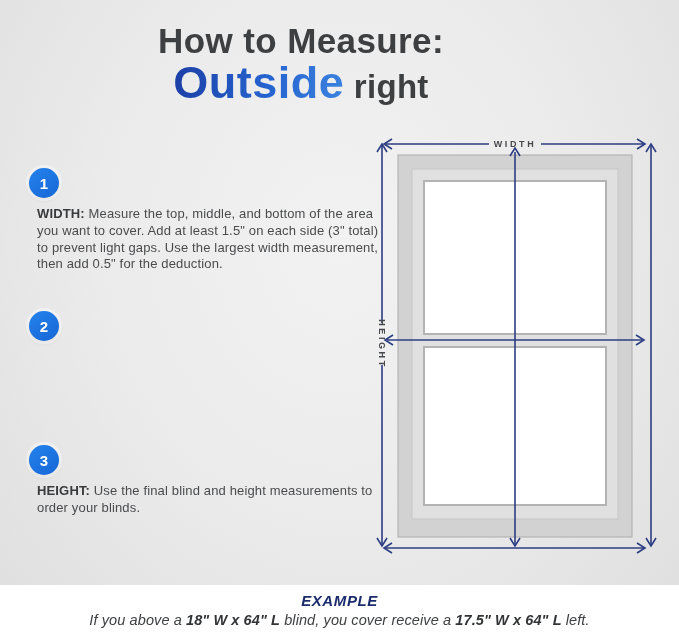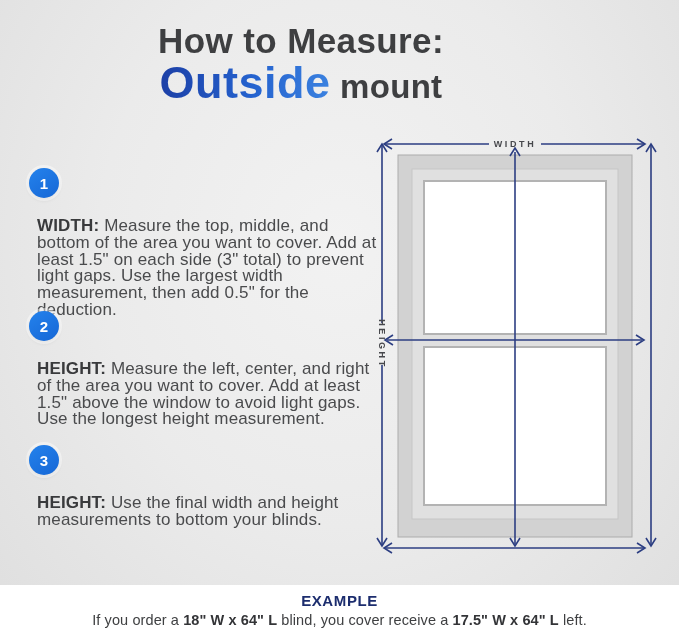--- a/index.html
+++ b/index.html
@@ -29,62 +29,60 @@
   .step-2 { top:311px; }
   .step-3 { top:445px; }
   .badge {
     width:30px; height:30px; border-radius:50%;
     background: linear-gradient(145deg, #2482ec 0%, #1667d6 100%);
     color:#ffffff; font-weight:700; font-size:15px;
     display:flex; align-items:center; justify-content:center;
     box-shadow: 0 0 0 3px rgba(255,255,255,0.45), 0 2px 4px rgba(0,0,0,0.12);
     margin-left:1px;
   }
-  .step p { margin:20px 0 0 9px; font-size:17px; line-height:16.8px; color:#4a4b4d; letter-spacing:0.15px; }
+  .step p { margin:8px 0 0 9px; font-size:13px; line-height:16.8px; color:#4a4b4d; letter-spacing:0.15px; }
   .step p b { color:#393a3c; font-weight:700; }
 
   
   .diagram { position:absolute; left:367px; top:125px; width:304px; height:475px; }
   .diagram svg { display:block; }
   .meas-label { font-family:"Liberation Sans",sans-serif; font-size:9px; font-weight:700;
                 letter-spacing:2.6px; fill:#47484c; }
 
   
   .footer { position:absolute; left:0; top:585px; width:679px; height:59px;
-            background:#ffffff; text-align:center; }
+            background:#ffffff; text-align:center;font-style:italic; }
   .example-heading { margin-top:7px; font-size:15px; font-weight:700; color:#1c2d6e; letter-spacing:0.6px; }
   .example-text { margin-top:3px; font-size:14.5px; color:#3f4042; letter-spacing:0.1px; }
   .example-text b { color:#333437; font-weight:700; }
 </style>
 </head>
 <body>
 
 <div class="page">
 
   <div class="header">
     <div class="h-line1">How to Measure:</div>
-    <div class="h-line2"><span class="accent">Outside</span><span> mount</span></div>
+    <div class="h-line2"><span class="accent">Outside</span><span> right</span></div>
   </div>
 
   <div class="step step-1">
     <div class="badge">1</div>
     <p><b>WIDTH:</b>
 <span>Measure the top, middle, and bottom of the area you want to cover. Add at least 1.5" on each side (3" total) to prevent light gaps. Use the largest width measurement, then add 0.5" for the deduction.</span></p>
   </div>
 
   <div class="step step-2">
     <div class="badge">2</div>
-    <p><b>HEIGHT:</b>
-<span>Measure the left, center, and right of the area you want to cover. Add at least 1.5" above the window to avoid light gaps. Use the longest height measurement.</span></p>
   </div>
 
   <div class="step step-3">
     <div class="badge">3</div>
     <p><b>HEIGHT:</b>
-<span>Use the final width and height measurements to bottom your blinds.</span></p>
+<span>Use the final blind and height measurements to order your blinds.</span></p>
   </div>
 
   <div class="diagram">
     <svg width="304" height="475" viewBox="0 0 304 475" xmlns="http://www.w3.org/2000/svg">
 
       <g>
         <rect x="31" y="30" width="234" height="382" fill="#d2d2d2" stroke="#acacac" stroke-width="1"></rect>
         <rect x="45" y="44" width="206" height="350" fill="#e0e0e0" stroke="#c6c6c6" stroke-width="1"></rect>
         <rect x="57" y="56" width="182" height="153" fill="#ffffff" stroke="#b3b3b3" stroke-width="2"></rect>
         <rect x="57" y="222" width="182" height="158" fill="#ffffff" stroke="#b3b3b3" stroke-width="2"></rect>
@@ -129,16 +127,16 @@
         </g>
       </g>
 
       <text class="meas-label" x="148" y="19" text-anchor="middle" dominant-baseline="central">WIDTH</text>
       <text class="meas-label" x="15" y="219" text-anchor="middle" dominant-baseline="central" transform="rotate(90 15 219)">HEIGHT</text>
     </svg>
   </div>
 
   <div class="footer">
     <div class="example-heading">EXAMPLE</div>
-    <div class="example-text"><span>If you order a </span><b>18" W x 64" L</b><span> blind, you cover receive a </span><b>17.5" W x 64" L</b><span> left.</span></div>
+    <div class="example-text"><span>If you above a </span><b>18" W x 64" L</b><span> blind, you cover receive a </span><b>17.5" W x 64" L</b><span> left.</span></div>
   </div>
 
 </div>
 
 </body></html>

